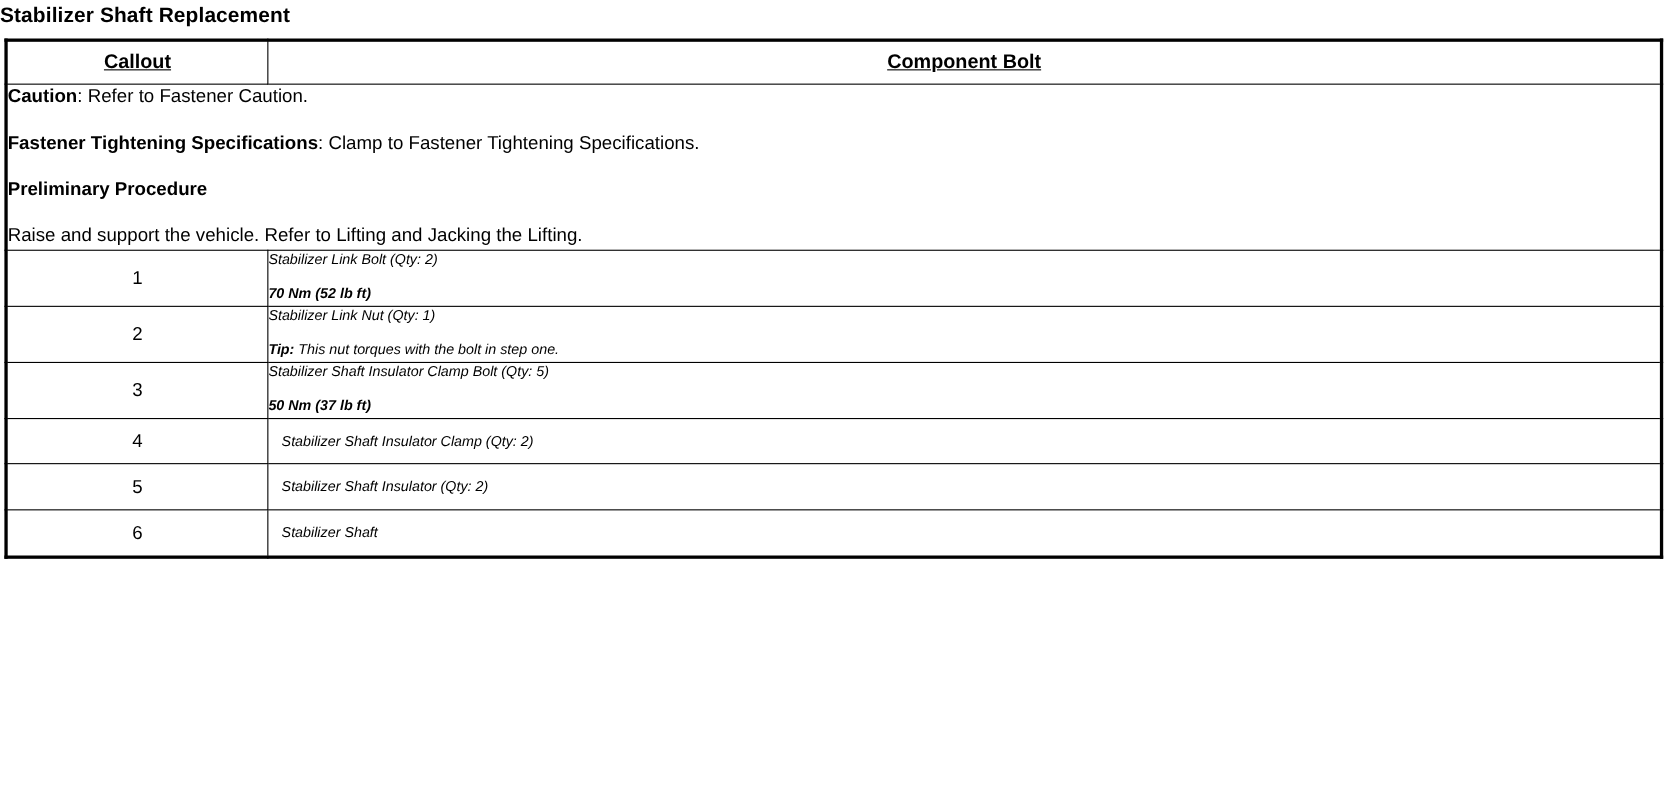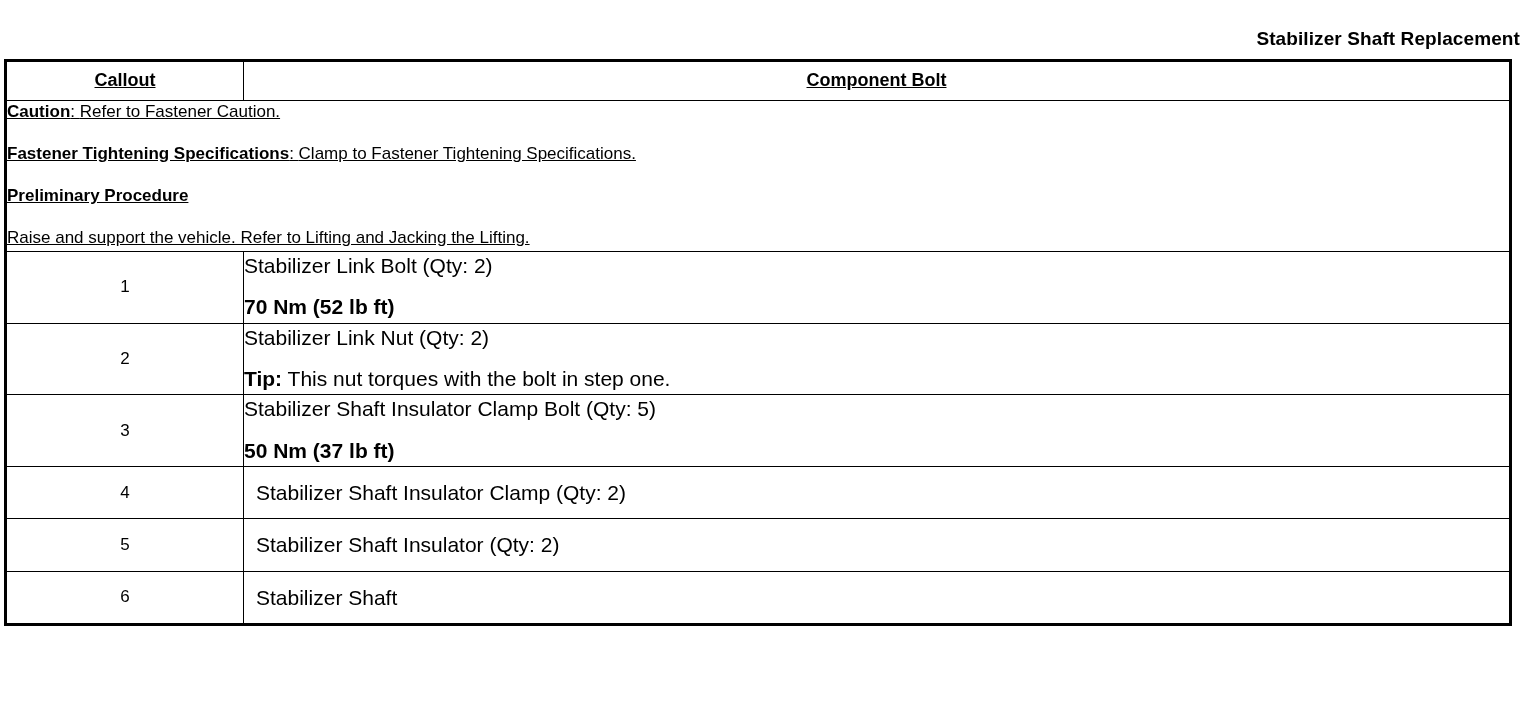--- a/index.html
+++ b/index.html
@@ -14,27 +14,26 @@
     color: #000000;
     overflow: hidden;
   }
   .page {
     width: 1520px;
     height: 720px;
     position: relative;
     box-sizing: border-box;
   }
   .doc-title {
-    text-align: right;
+    text-align: left;
     font-size: 19px;
     font-weight: bold;
     line-height: 1.2;
     padding: 4px 0 8px 0;
     letter-spacing: 0.1px;
-    margin-top: 24px;
   }
   table.spec-table {
     border-collapse: collapse;
     width: 1508px;
     margin: 0 0 0 4px;
     table-layout: fixed;
   }
   table.spec-table td, table.spec-table th {
     border: 1.5px solid #000000;
     padding: 0;
@@ -55,34 +54,34 @@
     text-decoration: underline;
   }
   .notes-cell {
     padding: 8px 6px 10px 6px;
     vertical-align: top;
   }
   .note-line {
     font-size: 17px;
     line-height: 1.3;
     margin: 0 0 20px 0;
-    text-decoration: underline;
   }
   .note-line:last-child { margin-bottom: 2px; }
   .note-line b { font-weight: bold; }
 
   .callout-cell {
     text-align: center;
     font-size: 17px;
     padding: 6px 0;
   }
   .name-cell {
     padding: 7px 0 7px 8px;
-    font-size: 21px;
+    font-size: 13px;
     line-height: 1.3;
+    font-style: italic;
   }
   .name-main {
     margin: 0 0 4px 0;
   }
   .name-sub {
     margin: 14px 0 2px 0;
     font-weight: bold;
   }
   .name-sub.tip {
     font-weight: normal;
@@ -128,21 +127,21 @@
         <td class="callout-cell">1</td>
         <td class="name-cell">
           <div class="name-main">Stabilizer Link Bolt (Qty: 2)</div>
           <div class="name-sub">70 Nm (52 lb ft)</div>
         </td>
       </tr>
 
       <tr>
         <td class="callout-cell">2</td>
         <td class="name-cell">
-          <div class="name-main">Stabilizer Link Nut (Qty: 2)</div>
+          <div class="name-main">Stabilizer Link Nut (Qty: 1)</div>
           <div class="name-sub tip"><b>Tip:</b><span> This nut torques with the bolt in step one.</span></div>
         </td>
       </tr>
 
       <tr>
         <td class="callout-cell">3</td>
         <td class="name-cell">
           <div class="name-main">Stabilizer Shaft Insulator Clamp Bolt (Qty: 5)</div>
           <div class="name-sub">50 Nm (37 lb ft)</div>
         </td>

